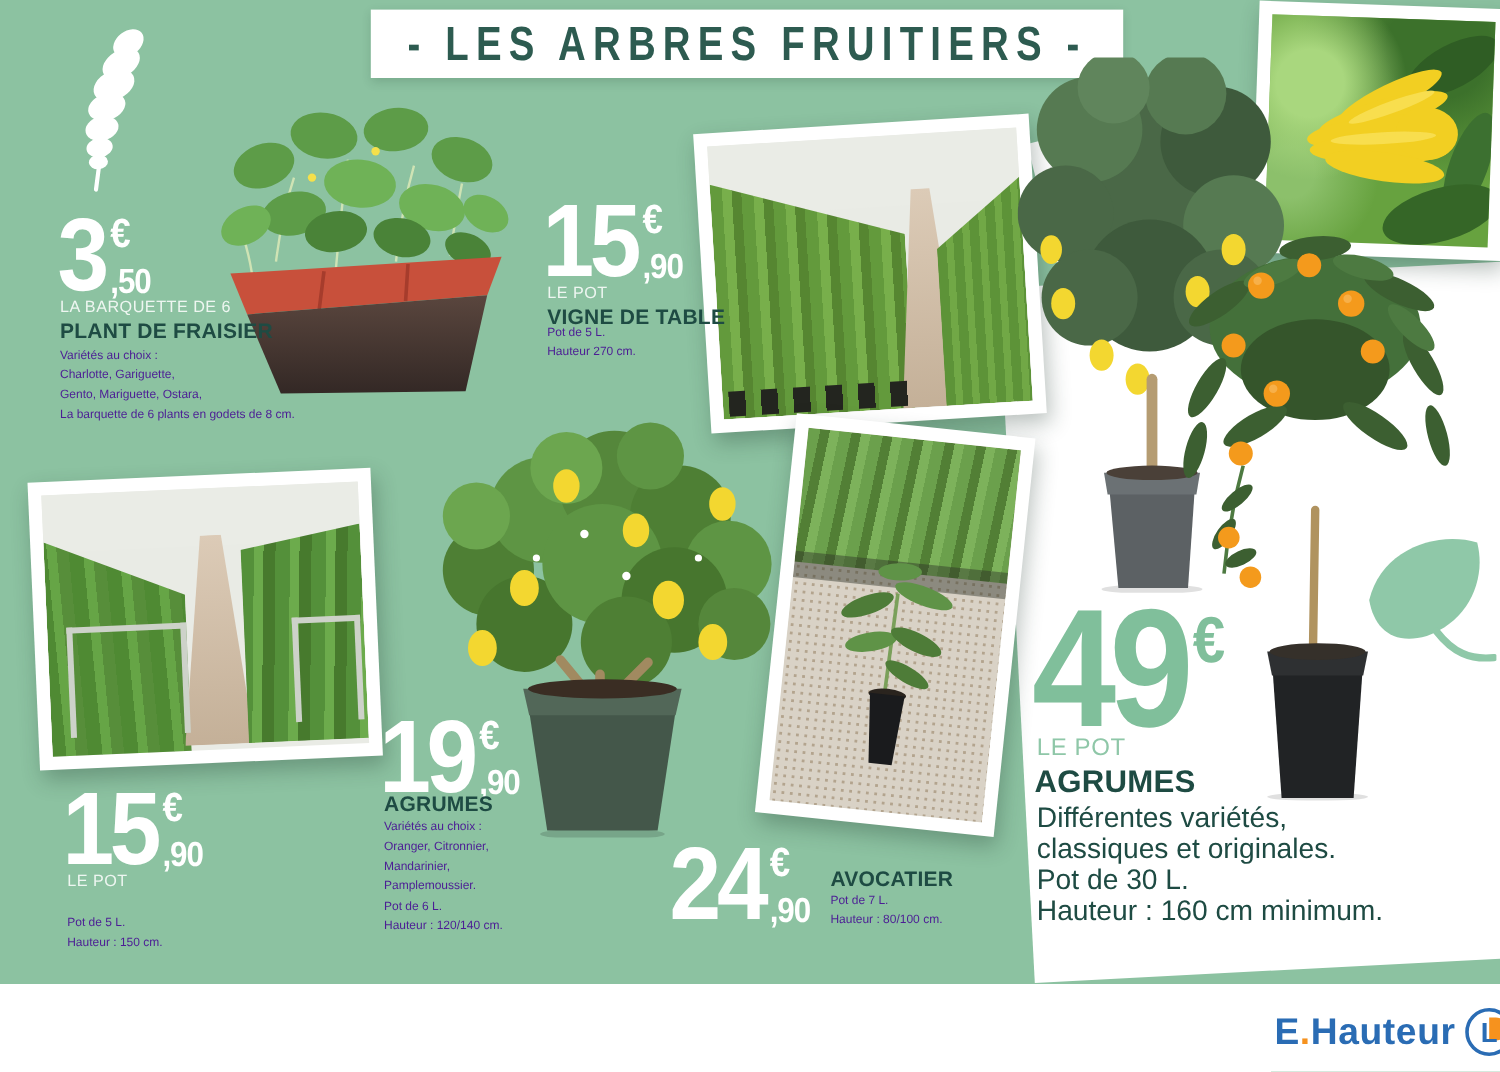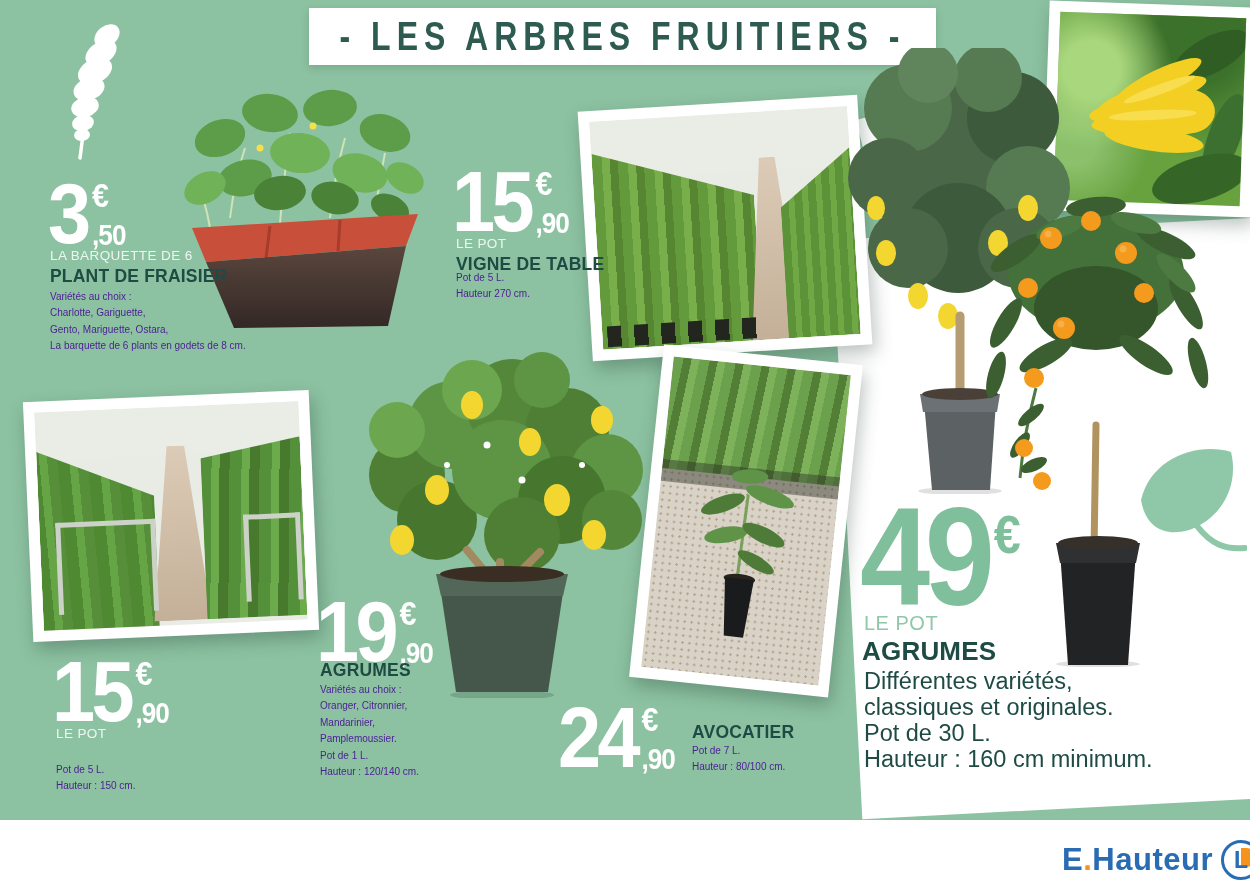--- a/index.html
+++ b/index.html
@@ -387,21 +387,21 @@
       <span class="p-eur">€</span>
       <span class="p-dec">,90</span>
     </span>
   </div>
   <div class="pname" style="left:320px;top:660px">AGRUMES</div>
   <div class="plines" style="left:320px;top:682px">
     <div>Variétés au choix :</div>
     <div>Oranger, Citronnier,</div>
     <div>Mandarinier,</div>
     <div>Pamplemoussier.</div>
-    <div>Pot de 1 L.</div>
+    <div>Pot de 6 L.</div>
     <div>Hauteur : 120/140 cm.</div>
   </div>
 
   <div class="price" style="left:52px;top:658px">
     <span class="p-int">15</span>
     <span class="p-side">
       <span class="p-eur">€</span>
       <span class="p-dec">,90</span>
     </span>
   </div>

